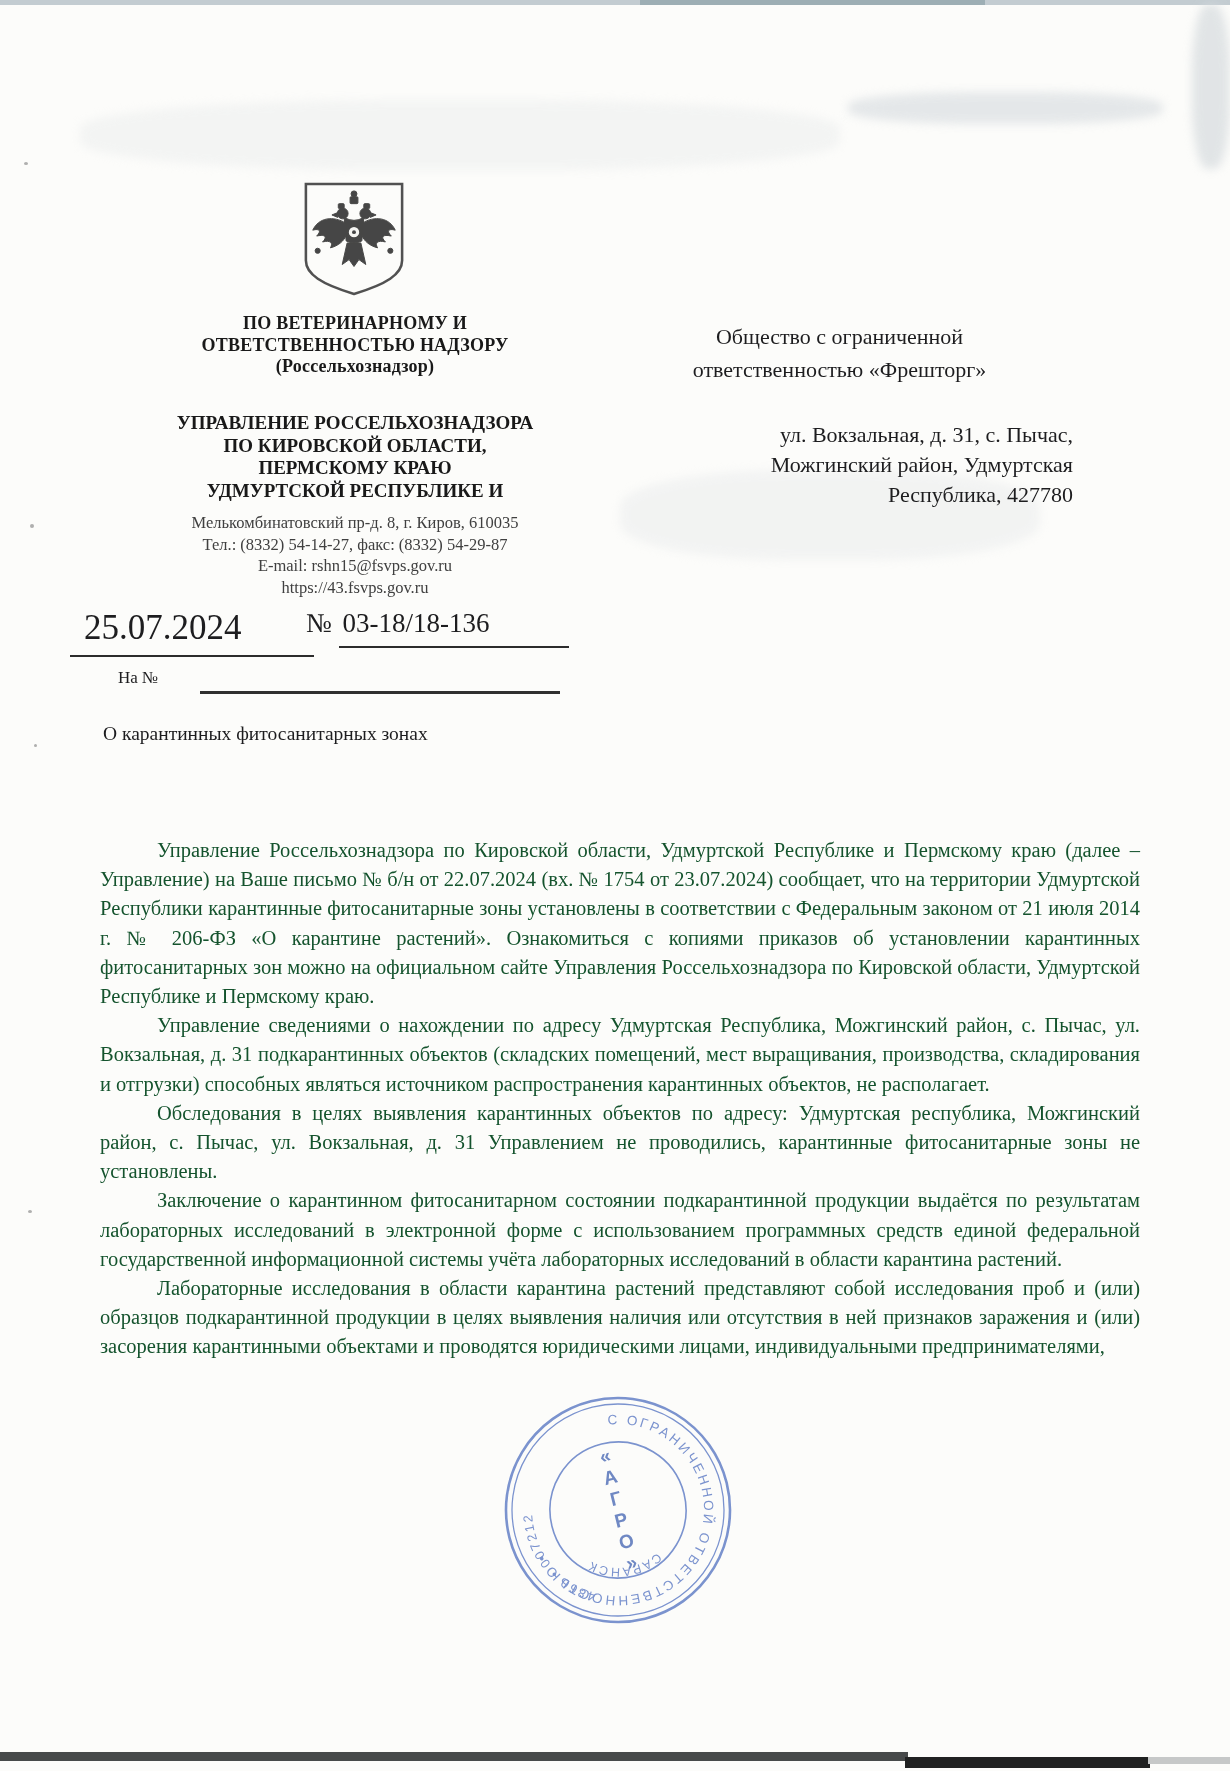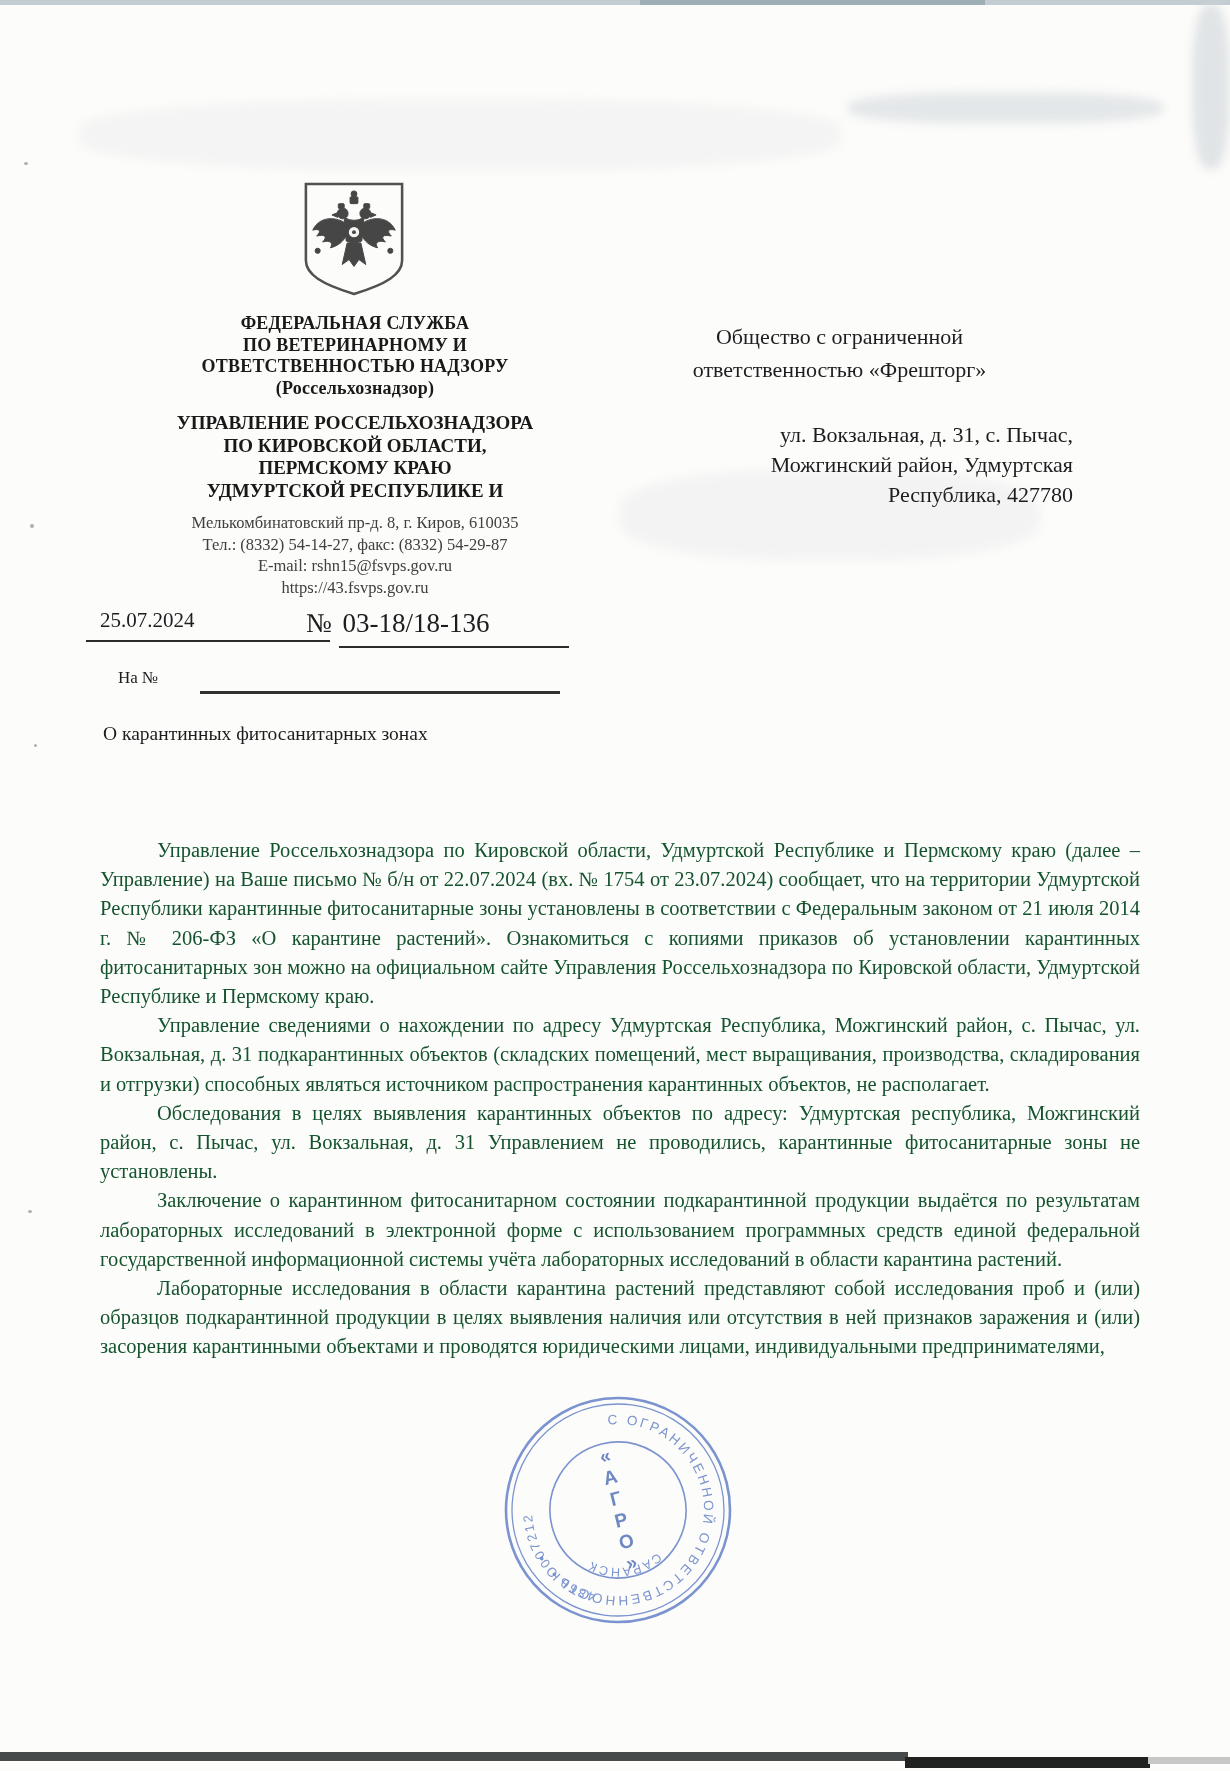--- a/index.html
+++ b/index.html
@@ -34,21 +34,21 @@
   .agency-contacts { position:absolute; left:120px; top:512px; width:470px; text-align:center;
                      font-size:16.5px; line-height:21.5px; color:#404040; }
 
   
   .recipient-name    { position:absolute; left:612px; top:320px; width:455px; text-align:center;
                        font-size:22px; line-height:33px; }
   .recipient-address { position:absolute; left:618px; top:420px; width:455px; text-align:right;
                        font-size:22px; line-height:30px; }
 
   
-  .ref-date { position:absolute; left:86px; top:608px; width:230px; font-size:21px;
+  .ref-date { position:absolute; left:70px; top:608px; width:230px; font-size:35px;
               border-bottom:2.5px solid #2c2c2c; padding:0 0 7px 14px; }
   .ref-number { position:absolute; left:306px; top:608px; font-size:27px; }
   .ref-number-value { display:inline-block; min-width:212px; border-bottom:2.5px solid #2c2c2c;
                       padding:0 14px 7px 4px; }
   .reply-label { position:absolute; left:118px; top:668px; font-size:17px; }
   .reply-line  { position:absolute; left:200px; top:658px; width:360px; height:33px;
                  border-bottom:3px solid #303030; }
 
   
   .subject { position:absolute; left:103px; top:723px; font-size:19.5px; }
@@ -100,21 +100,20 @@
         <path d="M48 64 L62 64 L67 86 L60 81 L55 88 L50 81 L43 86 Z"></path>
         <circle cx="18" cy="72" r="2.6"></circle>
         <circle cx="92" cy="72" r="2.6"></circle>
       </g>
       <circle cx="55" cy="53" r="6" fill="#f5f5f2" stroke="#2e2e2e" stroke-width="1.4"></circle>
       <circle cx="55" cy="53" r="2" fill="#2e2e2e"></circle>
     </svg>
   </div>
 
   <div class="agency-service">
-    <div>ФЕДЕРАЛЬНАЯ СЛУЖБА</div>
     <div>ПО ВЕТЕРИНАРНОМУ И</div>
     <div>ОТВЕТСТВЕННОСТЬЮ НАДЗОРУ</div>
     <div>(Россельхознадзор)</div>
   </div>
   <div class="agency-dept">
     <div>УПРАВЛЕНИЕ РОССЕЛЬХОЗНАДЗОРА</div>
     <div>ПО КИРОВСКОЙ ОБЛАСТИ,</div>
     <div>ПЕРМСКОМУ КРАЮ</div>
     <div>УДМУРТСКОЙ РЕСПУБЛИКЕ И</div>
   </div>

